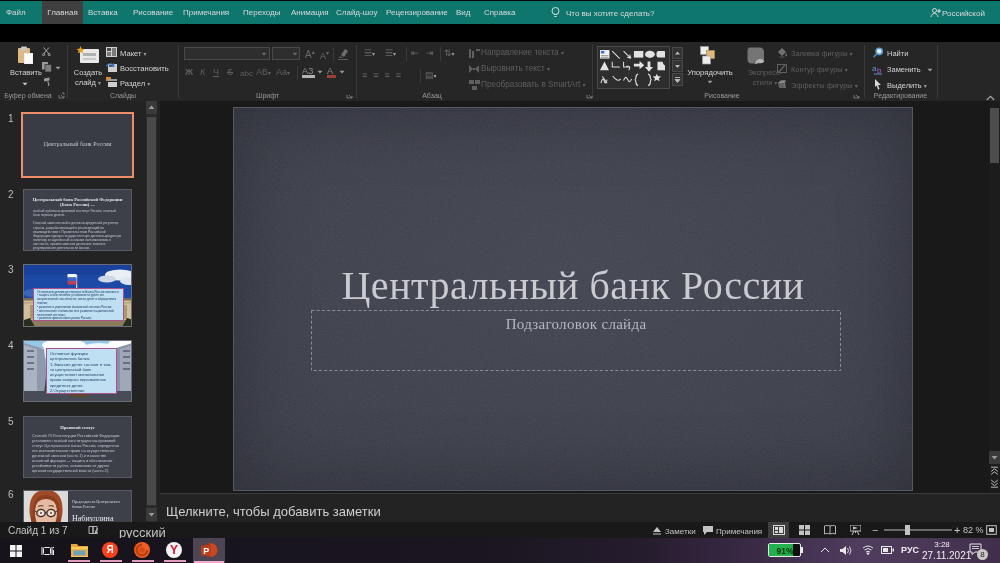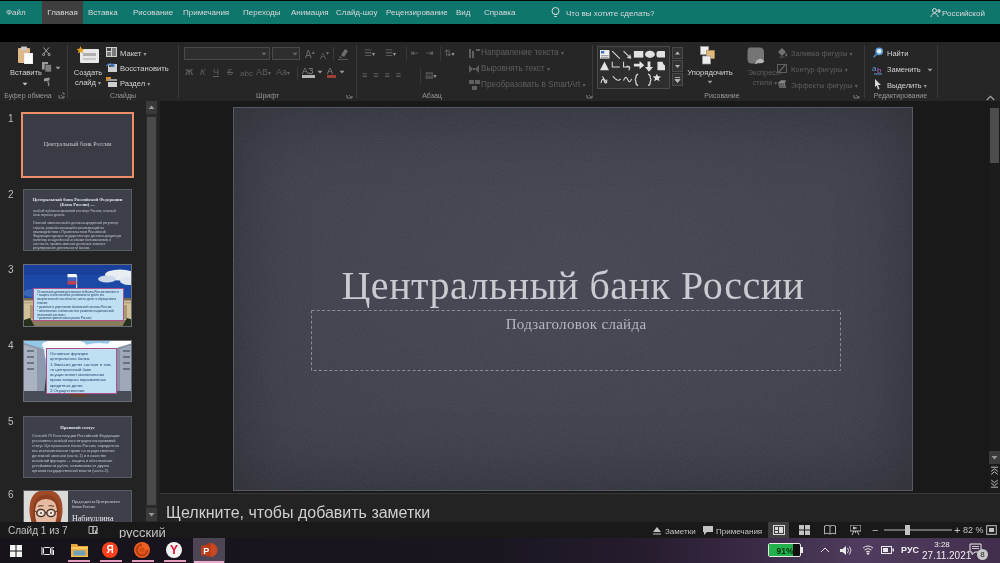--- a/index.html
+++ b/index.html
@@ -464,21 +464,21 @@
  <svg class="abs" style="left:1px;top:365px" width="9" height="9" viewBox="0 0 9 9" fill="none" stroke="#b9b9b9" stroke-width="1">
         <path d="M1 1.2 h7"></path>
         <path d="M1.2 5.4 L4.5 2.8 L7.8 5.4 M1.2 8.4 L4.5 5.8 L7.8 8.4"></path>
       </svg>
  <svg class="abs" style="left:1px;top:378px" width="9" height="9" viewBox="0 0 9 9" fill="none" stroke="#b9b9b9" stroke-width="1">
         <path d="M1.2 1 L4.5 3.6 L7.8 1 M1.2 4 L4.5 6.6 L7.8 4"></path>
         <path d="M1 8.2 h7"></path>
       </svg>
 </div>
 <div class="abs" id="notes">
-      <div style="position:absolute;left:6px;top:10px;font-size:16px">Щелкните, чтобы добавить заметки</div>
+      <div style="position:absolute;left:6px;top:10px;font-size:13px">Щелкните, чтобы добавить заметки</div>
     </div>
 <div class="abs" id="statusbar">
  <div class="abs" style="left:8px;top:3px;font-size:10px">Слайд 1 из 7</div>
  <svg class="abs" style="left:88px;top:3px" width="11" height="10" viewBox="0 0 11 10" fill="none" stroke="#c3c3c3">
         <path d="M1 1.5 h4 v7 h-4z M5 1.5 h4 v7 h-4z" stroke-width="0.9"></path>
         <path d="M9.5 3 L7 8.5 M7 5.5 l2.5 3" stroke-width="1"></path>
       </svg>
  <div class="abs" style="left:119px;top:3px;font-size:13px">русский</div>
  <svg class="abs" style="left:652px;top:4px" width="10" height="9" viewBox="0 0 10 9" fill="#c3c3c3">
         <path d="M1 6 L5 1 L9 6z M1 7.5 h8 v1 h-8z"></path>

